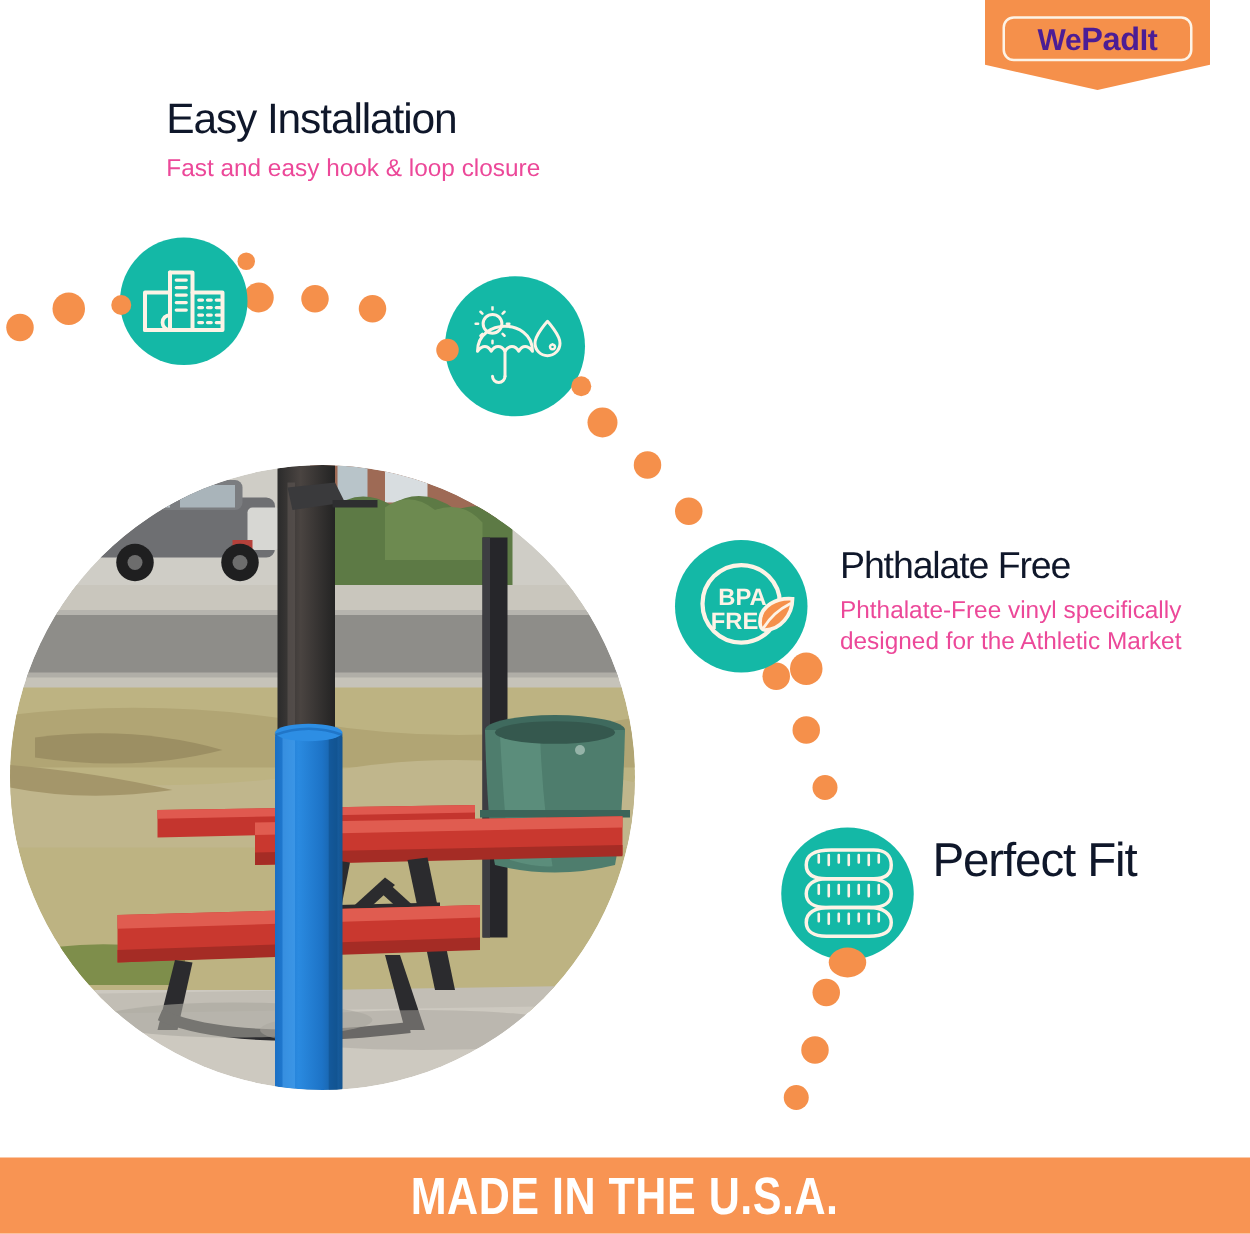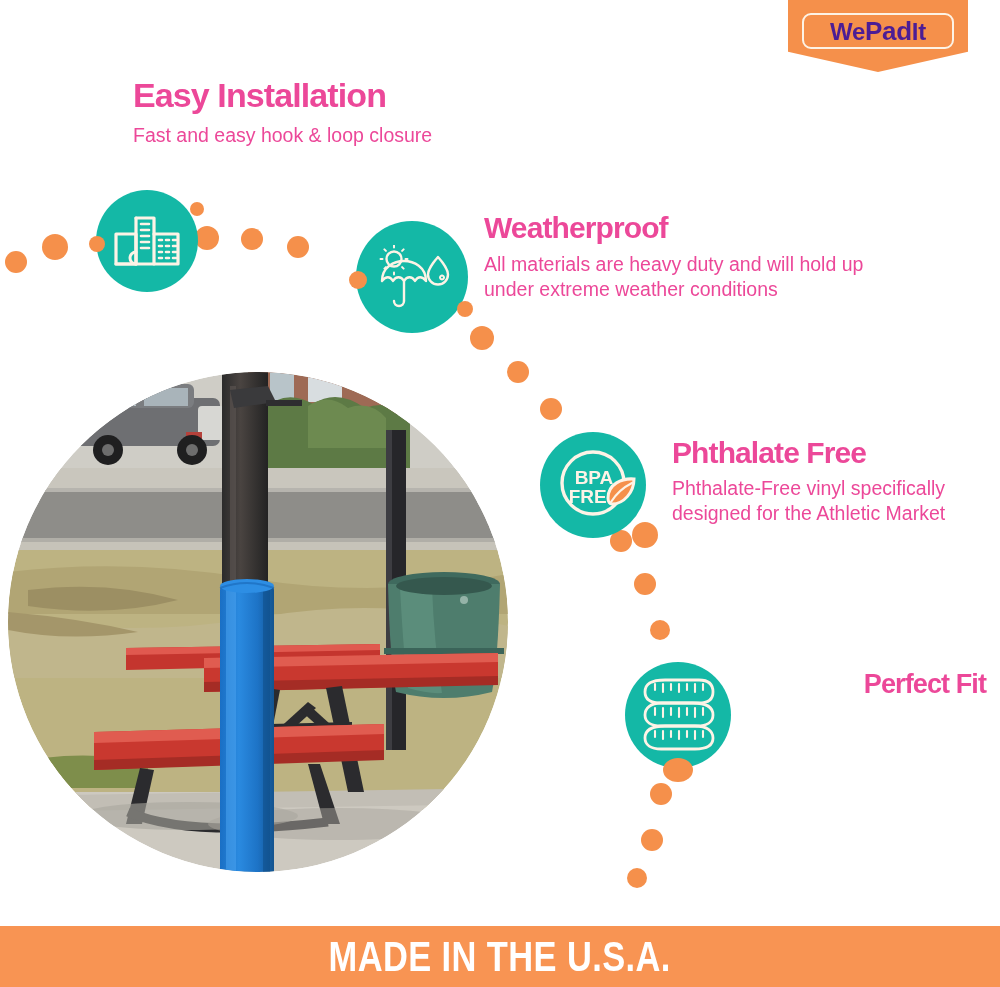--- a/index.html
+++ b/index.html
@@ -34,22 +34,22 @@
     letter-spacing: -0.3px;
   }
   .logo-text { font-size: 24px; color: #4c1d95; line-height: 1; white-space: nowrap; }
   .logo-text .l-we { font-weight: 700; }
   .logo-text .l-pad { font-weight: 900; font-size: 26px; }
   .logo-text .l-it { font-weight: 700; }
 
   
   .block { position: absolute; }
   .b-title {
-    font-weight: 700;
-    color: #ec4899;
+    font-weight: 400;
+    color: #0f172a;
     letter-spacing: -0.9px;
     line-height: 1.05;
     white-space: nowrap;
   }
   .b-sub {
     font-weight: 400;
     color: #ec4899;
     line-height: 1.33;
   }
 
@@ -59,21 +59,21 @@
 
   #blk-weather { left: 484px; top: 212px; width: 430px; }
   #blk-weather .b-title { font-size: 30px; }
   #blk-weather .b-sub { font-size: 19.5px; margin-top: 8px; }
 
   #blk-phth { left: 672px; top: 437px; width: 300px; }
   #blk-phth .b-title { font-size: 30px; }
   #blk-phth .b-sub { font-size: 19.5px; margin-top: 7px; }
 
   #blk-fit { left: 746px; top: 670px; width: 240px; }
-  #blk-fit .b-title { font-size: 27px; text-align: right; }
+  #blk-fit .b-title { font-size: 38px; }
   #blk-fit .b-sub { font-size: 19.5px; margin-top: 7px; }
 
   
   .icon-circle {
     position: absolute;
     border-radius: 50%;
     background: #14b8a6;
     display: flex; align-items: center; justify-content: center;
   }
   .icon-circle::before,
@@ -180,24 +180,20 @@
         <path d="M27 12 h8 M27 18 h8 M27 24 h8 M27 30 h8 M27 36 h8"></path>
         <path d="M45 28 h3 M52 28 h3 M59 28 h3"></path>
         <path d="M45 34 h3 M52 34 h3 M59 34 h3"></path>
         <path d="M45 40 h3 M52 40 h3 M59 40 h3"></path>
         <path d="M45 46 h3 M52 46 h3 M59 46 h3"></path>
       </g>
       <path d="M22 40 a6 6 0 0 0 0 12" stroke-width="3"></path>
     </svg>
   </div>
 
-  <div class="block" id="blk-weather">
-    <div class="b-title">Weatherproof</div>
-    <div class="b-sub">All materials are heavy duty and will hold up under extreme weather conditions</div>
-  </div>
 
   <div class="icon-circle" id="ic-weather">
     <svg class="icon-svg" width="76" height="64" viewBox="0 0 76 64" fill="none" stroke="#FDF3E6" stroke-width="2.4" stroke-linecap="round" stroke-linejoin="round">
 
       <circle cx="20" cy="14" r="7.5"></circle>
       <path d="M20 2.5 V0.5 M20 27.5 V29.5 M8.5 14 H6.5 M33.5 14 H31.5
                M11.9 5.9 L10.4 4.4 M28.1 22.1 L29.6 23.6
                M11.9 22.1 L10.4 23.6 M28.1 5.9 L29.6 4.4" stroke-width="2"></path>
 
       <path d="M8 36 C8 22 20 16 30 16 C40 16 52 22 52 36

